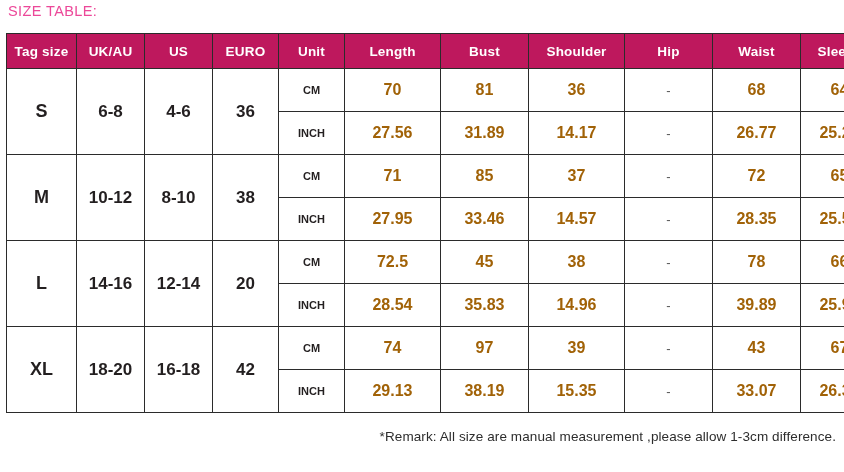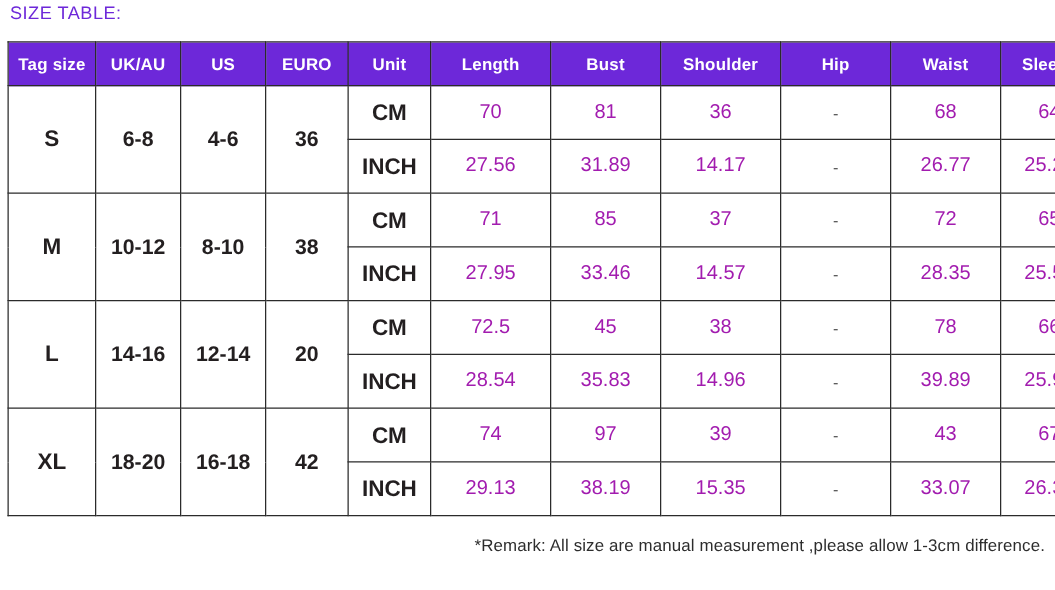--- a/index.html
+++ b/index.html
@@ -18,66 +18,66 @@
     position: relative;
     width: 844px;
     height: 472px;
     box-sizing: border-box;
   }
   .title {
     position: absolute;
     left: 8px;
     top: 3px;
     font-size: 14.5px;
-    color: #6d28d9;
+    color: #ec4899;
     letter-spacing: 0.4px;
     font-weight: 400;
   }
   table.size-table {
     position: absolute;
     left: 6px;
     top: 33px;
     width: 832px;
     border-collapse: collapse;
     table-layout: fixed;
   }
   table.size-table th,
   table.size-table td {
     border: 1px solid #2b2b2b;
     text-align: center;
     vertical-align: middle;
     padding: 0;
   }
   thead th {
-    background: #6d28d9;
+    background: #be185d;
     color: #ffffff;
     height: 34px;
     font-size: 13.5px;
     font-weight: bold;
     letter-spacing: 0.2px;
   }
   td.tag-cell {
     font-size: 18px;
     font-weight: bold;
     width: 70px;
   }
   td.sizecode-cell {
     font-size: 17px;
     font-weight: bold;
     margin-top: 12px;
   }
   td.unit-cell {
-    font-size: 18px;
+    font-size: 11px;
     font-weight: bold;
     height: 42px;
   }
   td.val-cell {
     font-size: 16px;
-    font-weight: 400;
-    color: #a21caf;
+    font-weight: 700;
+    color: #a16207;
   }
   td.dash-cell {
     font-size: 13px;
     color: #555;
   }
   .remark {
     position: absolute;
     right: 8px;
     top: 429px;
     font-size: 13.5px;

